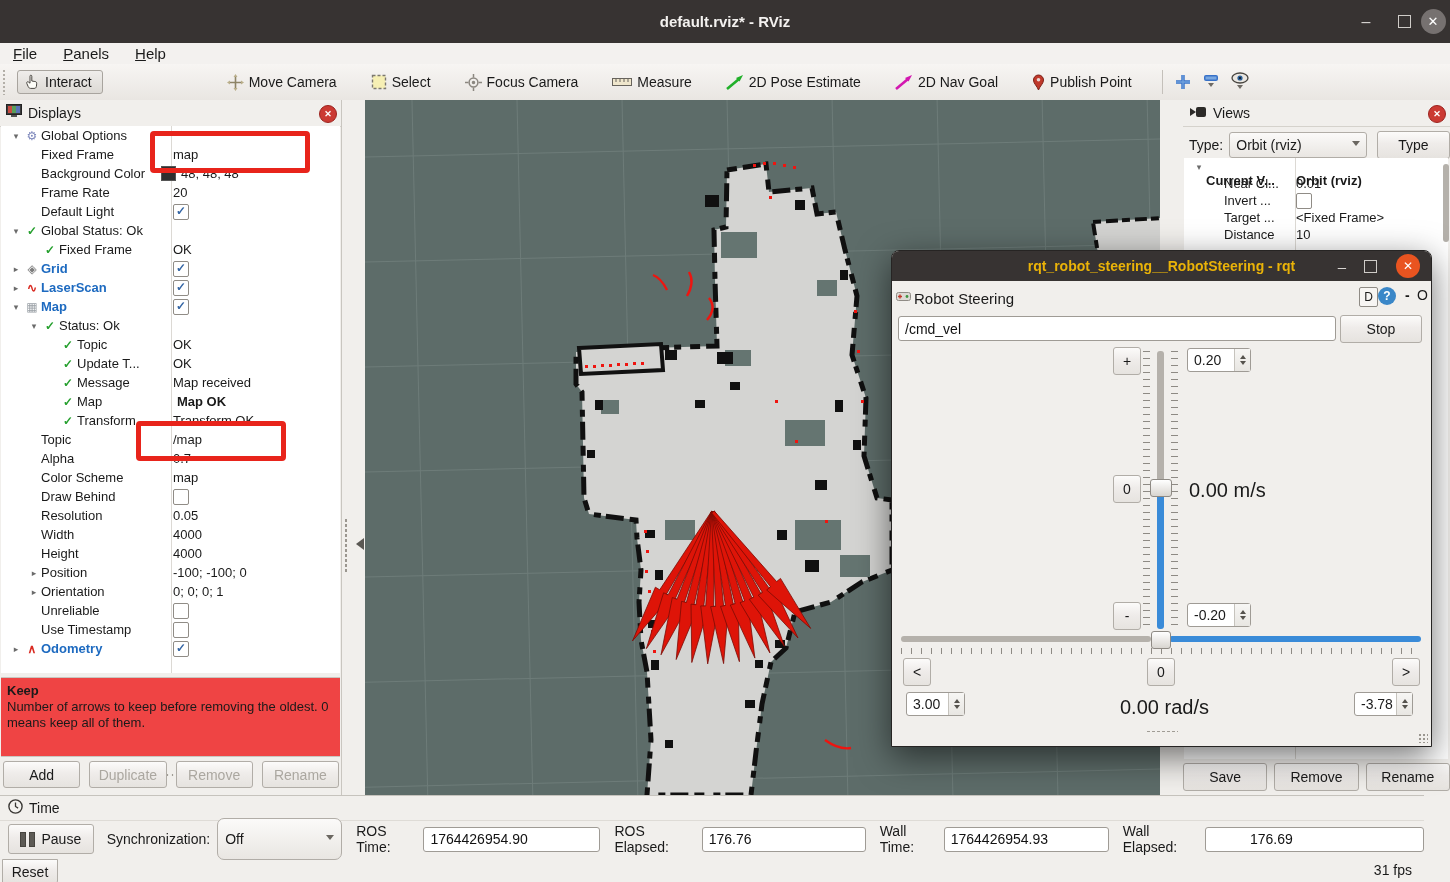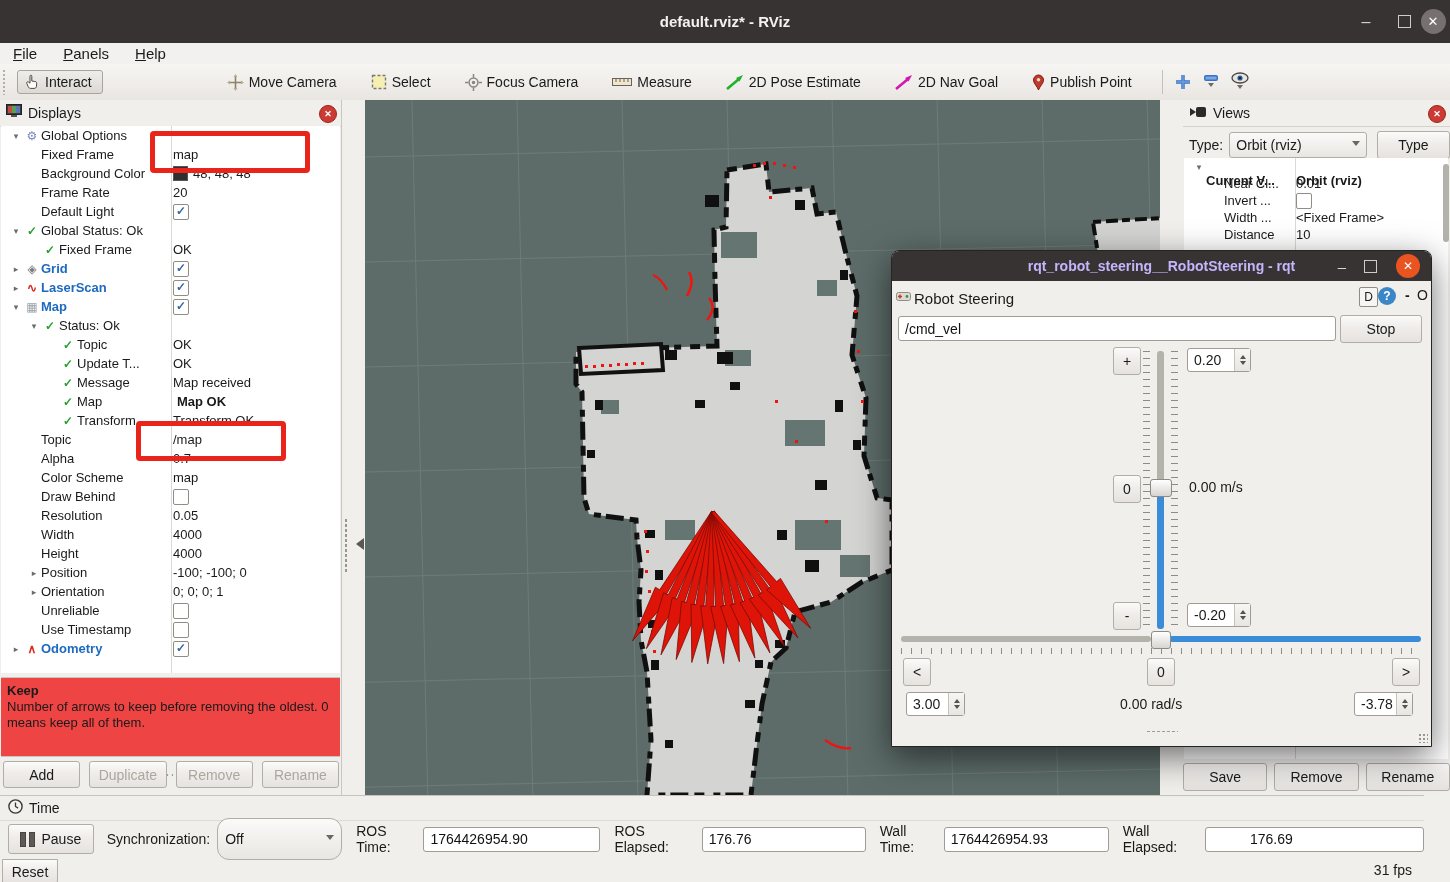--- a/index.html
+++ b/index.html
@@ -100,37 +100,37 @@
   .vbuttons .btn{width:85px;height:26px;}
   
   .timepanel{position:absolute;left:0;top:795px;width:1424px;height:87px;background:#f1efec;border-top:1px solid #c6c3bd;}
   .timehead{position:absolute;left:0;top:0;width:100%;height:24px;display:flex;align-items:center;border-bottom:1px solid #dedbd6;}
   .timehead .ptitle{font-size:14px;margin-left:6px;}
   .timerow{position:absolute;left:8px;top:29px;height:28px;display:flex;align-items:center;font-size:14px;}
   .pause-btn{width:86px;height:28px;gap:6px;}
   .pauseicon{display:flex;gap:3px;}
   .pauseicon i{display:block;width:4px;height:13px;background:#5d5a55;border:1px solid #47443f;}
   .sync-label{margin-left:13px;}
-  .syncsel{width:112px;height:24px;background:linear-gradient(#fbfaf9,#e9e6e2);border:1px solid #b1ada7;border-radius:12px;
+  .syncsel{width:112px;height:24px;background:linear-gradient(#fbfaf9,#e9e6e2);border:1px solid #b1ada7;border-radius:7px;
            display:flex;align-items:center;justify-content:space-between;padding:8px 7px;margin-left:7px;}
   .tfield{display:flex;align-items:center;}
   .tfield .tp-label{margin-left:14px;}
   .tfield .tp-input{margin-left:6px;height:19px;}
   .tfield:nth-of-type(1) .tp-input{width:163px;}
   .tfield:nth-of-type(2) .tp-input{width:150px;}
   .tfield:nth-of-type(3) .tp-input{width:151px;}
   .tfield:nth-of-type(4) .tp-input{width:167px;padding-left:44px;}
   .reset-btn{position:absolute;left:2px;top:63px;width:54px;height:23px;border-radius:0 0 3px 0;}
   .fps{position:absolute;right:12px;top:66px;font-size:14px;}
   
   .rqt{position:absolute;left:891px;top:250px;width:539px;height:495px;background:#f1efec;
        border:1px solid #262423;border-radius:8px 8px 0 0;box-shadow:0 10px 34px rgba(0,0,0,0.55);}
   .rqt-titlebar{position:absolute;left:0;top:0;width:100%;height:30px;background:#373332;border-radius:7px 7px 0 0;
                 display:flex;align-items:center;justify-content:center;}
-  .rqt-titlebar .wtitle{color:#c4b5fd;font-size:14px;font-weight:bold;}
+  .rqt-titlebar .wtitle{color:#eab308;font-size:14px;font-weight:bold;}
   .rqt-min{position:absolute;left:438px;top:0;height:30px;width:24px;display:flex;align-items:center;justify-content:center;color:#d8d5d2;font-size:15px;}
   .rqt-max{position:absolute;left:472px;top:9px;width:11px;height:11px;border:1px solid #cfccc8;}
   .rqt-close{position:absolute;left:504px;top:3px;width:24px;height:24px;border-radius:50%;background:#e95420;color:#fff;
              display:flex;align-items:center;justify-content:center;font-size:12px;}
   .rqt-phead{position:absolute;left:4px;top:36px;width:531px;height:22px;display:flex;align-items:center;}
   .rqt-phead .plabel{font-size:15px;}
   .rqt-dock{position:absolute;left:463px;top:0px;width:17px;height:18px;border:1px solid #8f8b85;border-radius:2px;
             font-size:12px;display:flex;align-items:center;justify-content:center;background:#f7f5f3;}
   .rqt-help{position:absolute;left:482px;top:0px;width:18px;height:18px;border-radius:50%;background:#3a87c8;color:#fff;
             font-size:12px;display:flex;align-items:center;justify-content:center;font-weight:bold;}
@@ -144,21 +144,21 @@
   .vgroove-top{position:absolute;left:265px;top:100px;width:7px;height:132px;background:#b5b1ab;border-radius:3px;}
   .vgroove-bot{position:absolute;left:265px;top:242px;width:7px;height:136px;background:#3a8bd8;border-radius:3px;}
   .vhandle{position:absolute;left:258px;top:228px;width:20px;height:16px;background:linear-gradient(#fff,#d8d5d0);
            border:1px solid #8e8a84;border-radius:3px;}
   .spin{position:absolute;width:62px;height:22px;background:#fff;border:1px solid #9f9b95;border-radius:3px;display:flex;}
   .spin .num{flex:1;font-size:14px;display:flex;align-items:center;padding-left:6px;}
   .spin .arrows{width:15px;border-left:1px solid #c6c3bd;background:linear-gradient(#f7f6f4,#e8e6e2);
                 display:flex;flex-direction:column;align-items:center;justify-content:center;gap:2px;}
   .tri-up{width:0;height:0;border:3px solid transparent;border-bottom:4px solid #55524d;}
   .tri-dn{width:0;height:0;border:3px solid transparent;border-top:4px solid #55524d;}
-  .vel-label{position:absolute;font-size:14px;}
+  .vel-label{position:absolute;font-size:20px;}
   .hgroove-l{position:absolute;left:9px;top:385px;width:250px;height:6px;background:#b5b1ab;border-radius:3px;}
   .hgroove-r{position:absolute;left:277px;top:385px;width:252px;height:6px;background:#3a8bd8;border-radius:3px;}
   .hhandle{position:absolute;left:259px;top:380px;width:18px;height:16px;background:linear-gradient(#fff,#d8d5d0);
            border:1px solid #8e8a84;border-radius:3px;}
   .hticks{position:absolute;left:9px;top:397px;width:520px;height:6px;
           background-image:repeating-linear-gradient(to right,#8e8a84 0 1px,transparent 1px 10px);}
   .rqt-grip{position:absolute;right:3px;bottom:3px;width:10px;height:10px;
             background-image:radial-gradient(#9a968f 1px,transparent 1.2px);background-size:4px 4px;}
   .rqt-dots{position:absolute;left:254px;bottom:13px;width:32px;height:3px;
             background-image:radial-gradient(#a09c95 1px,transparent 1.2px);background-size:5px 3px;}
@@ -319,21 +319,21 @@
           <span class="texp"></span>
           <span class="tlabel">Fixed Frame</span>
           <span class="tvalue field-look" style="left: 172px;">
             <span>map</span>
           </span>
         </div>
         <div class="trow">
           <span style="width: 26px; flex: 0 0 auto;"></span>
           <span class="texp"></span>
           <span class="tlabel">Background Color</span>
-          <span class="tvalue" style="left: 172px;">
+          <span class="tvalue" style="left: 160px;">
             <span class="swatch"></span>
             <span>48; 48; 48</span>
           </span>
         </div>
         <div class="trow">
           <span style="width: 26px; flex: 0 0 auto;"></span>
           <span class="texp"></span>
           <span class="tlabel">Frame Rate</span>
           <span class="tvalue" style="left: 172px;">
             <span>20</span>
@@ -717,21 +717,21 @@
           <span style="width: 26px; flex: 0 0 auto;"></span>
           <span class="texp"></span>
           <span class="tlabel">Invert ...</span>
           <span class="tvalue" style="left: 112px;">
             <span class="cbox"></span>
           </span>
         </div>
         <div class="trow">
           <span style="width: 26px; flex: 0 0 auto;"></span>
           <span class="texp"></span>
-          <span class="tlabel">Width ...</span>
+          <span class="tlabel">Target ...</span>
           <span class="tvalue" style="left: 112px;">
             <span>&lt;Fixed Frame&gt;</span>
           </span>
         </div>
         <div class="trow">
           <span style="width: 26px; flex: 0 0 auto;"></span>
           <span class="texp"></span>
           <span class="tlabel">Distance</span>
           <span class="tvalue" style="left: 112px;">
             <span>10</span>

